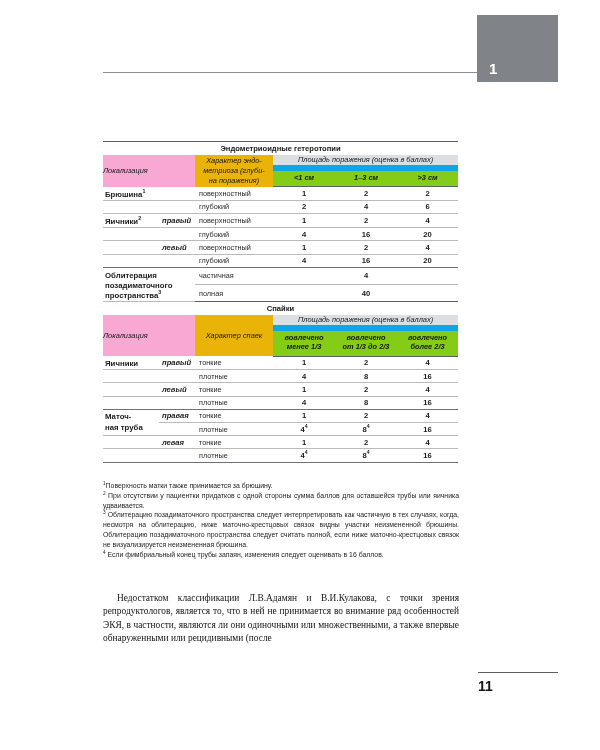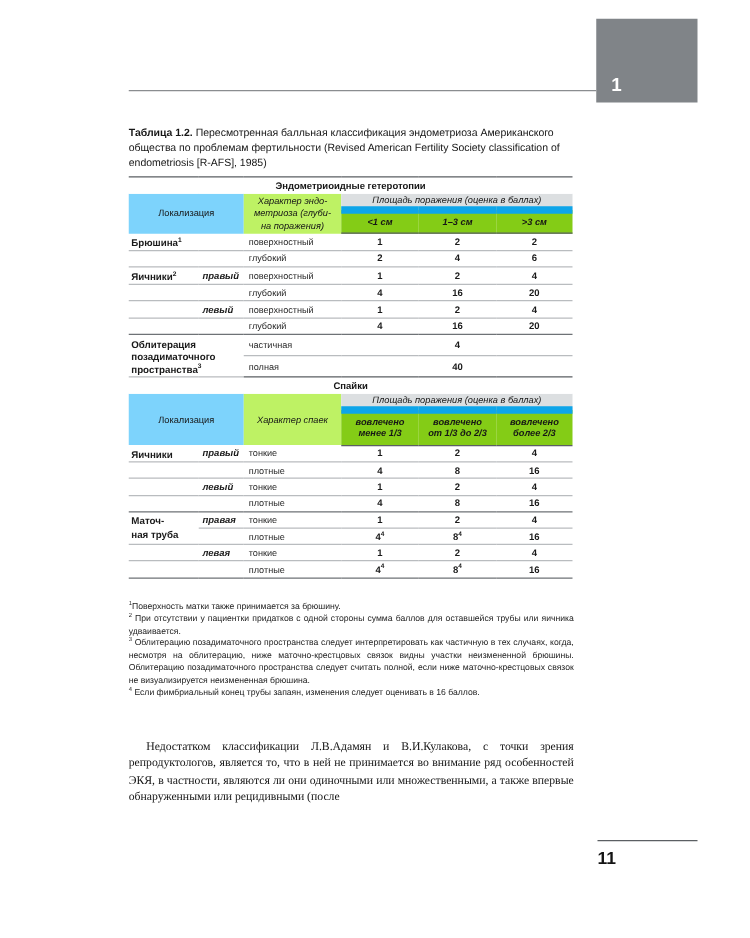--- a/index.html
+++ b/index.html
@@ -90,22 +90,23 @@
   .band-title {
     text-align: center;
     font-weight: bold;
     font-size: 7.6px;
     height: 12px;
     border-top: 1.6px solid #5b5f63;
     border-bottom: 1px solid #ffffff;
     color: #161616;
   }
   .band-loc {
-    background: #7dd3fc;
-    text-align: center;
+    background: #f9a8d4;
+    font-style: italic;
+    text-align: left;
     color: #161616;
     vertical-align: middle;
   }
   .band-area {
     background: #dcdfe1;
     font-style: italic;
     text-align: center;
     border-bottom: 6px solid #0ea5e9;
     padding-bottom: 1px !important;
     color: #161616;
@@ -113,21 +114,21 @@
   .band-size {
     background: #84cc16;
     font-style: italic;
     text-align: center;
     color: #161616;
     line-height: 1.25;
     padding: 2px 1px 4px 1px !important;
     font-weight: bold;
   }
   .band-char {
-    background: #bef264;
+    background: #eab308;
     font-style: italic;
     text-align: center;
     line-height: 1.3;
     color: #161616;
     padding: 0 3px !important;
   }
   .hdr-bottom { border-bottom: 1.6px solid #5b5f63; }
 
   .loc {
     font-weight: bold;
@@ -214,21 +215,20 @@
 </head>
 <body>
 
 <div class="page">
 
   <div class="chapter-badge">
     <span class="chapter-badge-num">1</span>
   </div>
   <div class="runhead-rule"></div>
 
-  <div class="tbl-caption"><b>Таблица 1.2.</b><span> Пересмотренная балльная классификация эндометриоза Американского общества по проблемам фертильности (Revised American Fertility Society classification of endometriosis [R-AFS], 1985)</span></div>
 
   <table class="tbl">
     <colgroup>
       <col style="width:56px">
       <col style="width:36px">
       <col style="width:78px">
       <col style="width:62px">
       <col style="width:62px">
       <col style="width:61px">
     </colgroup>

